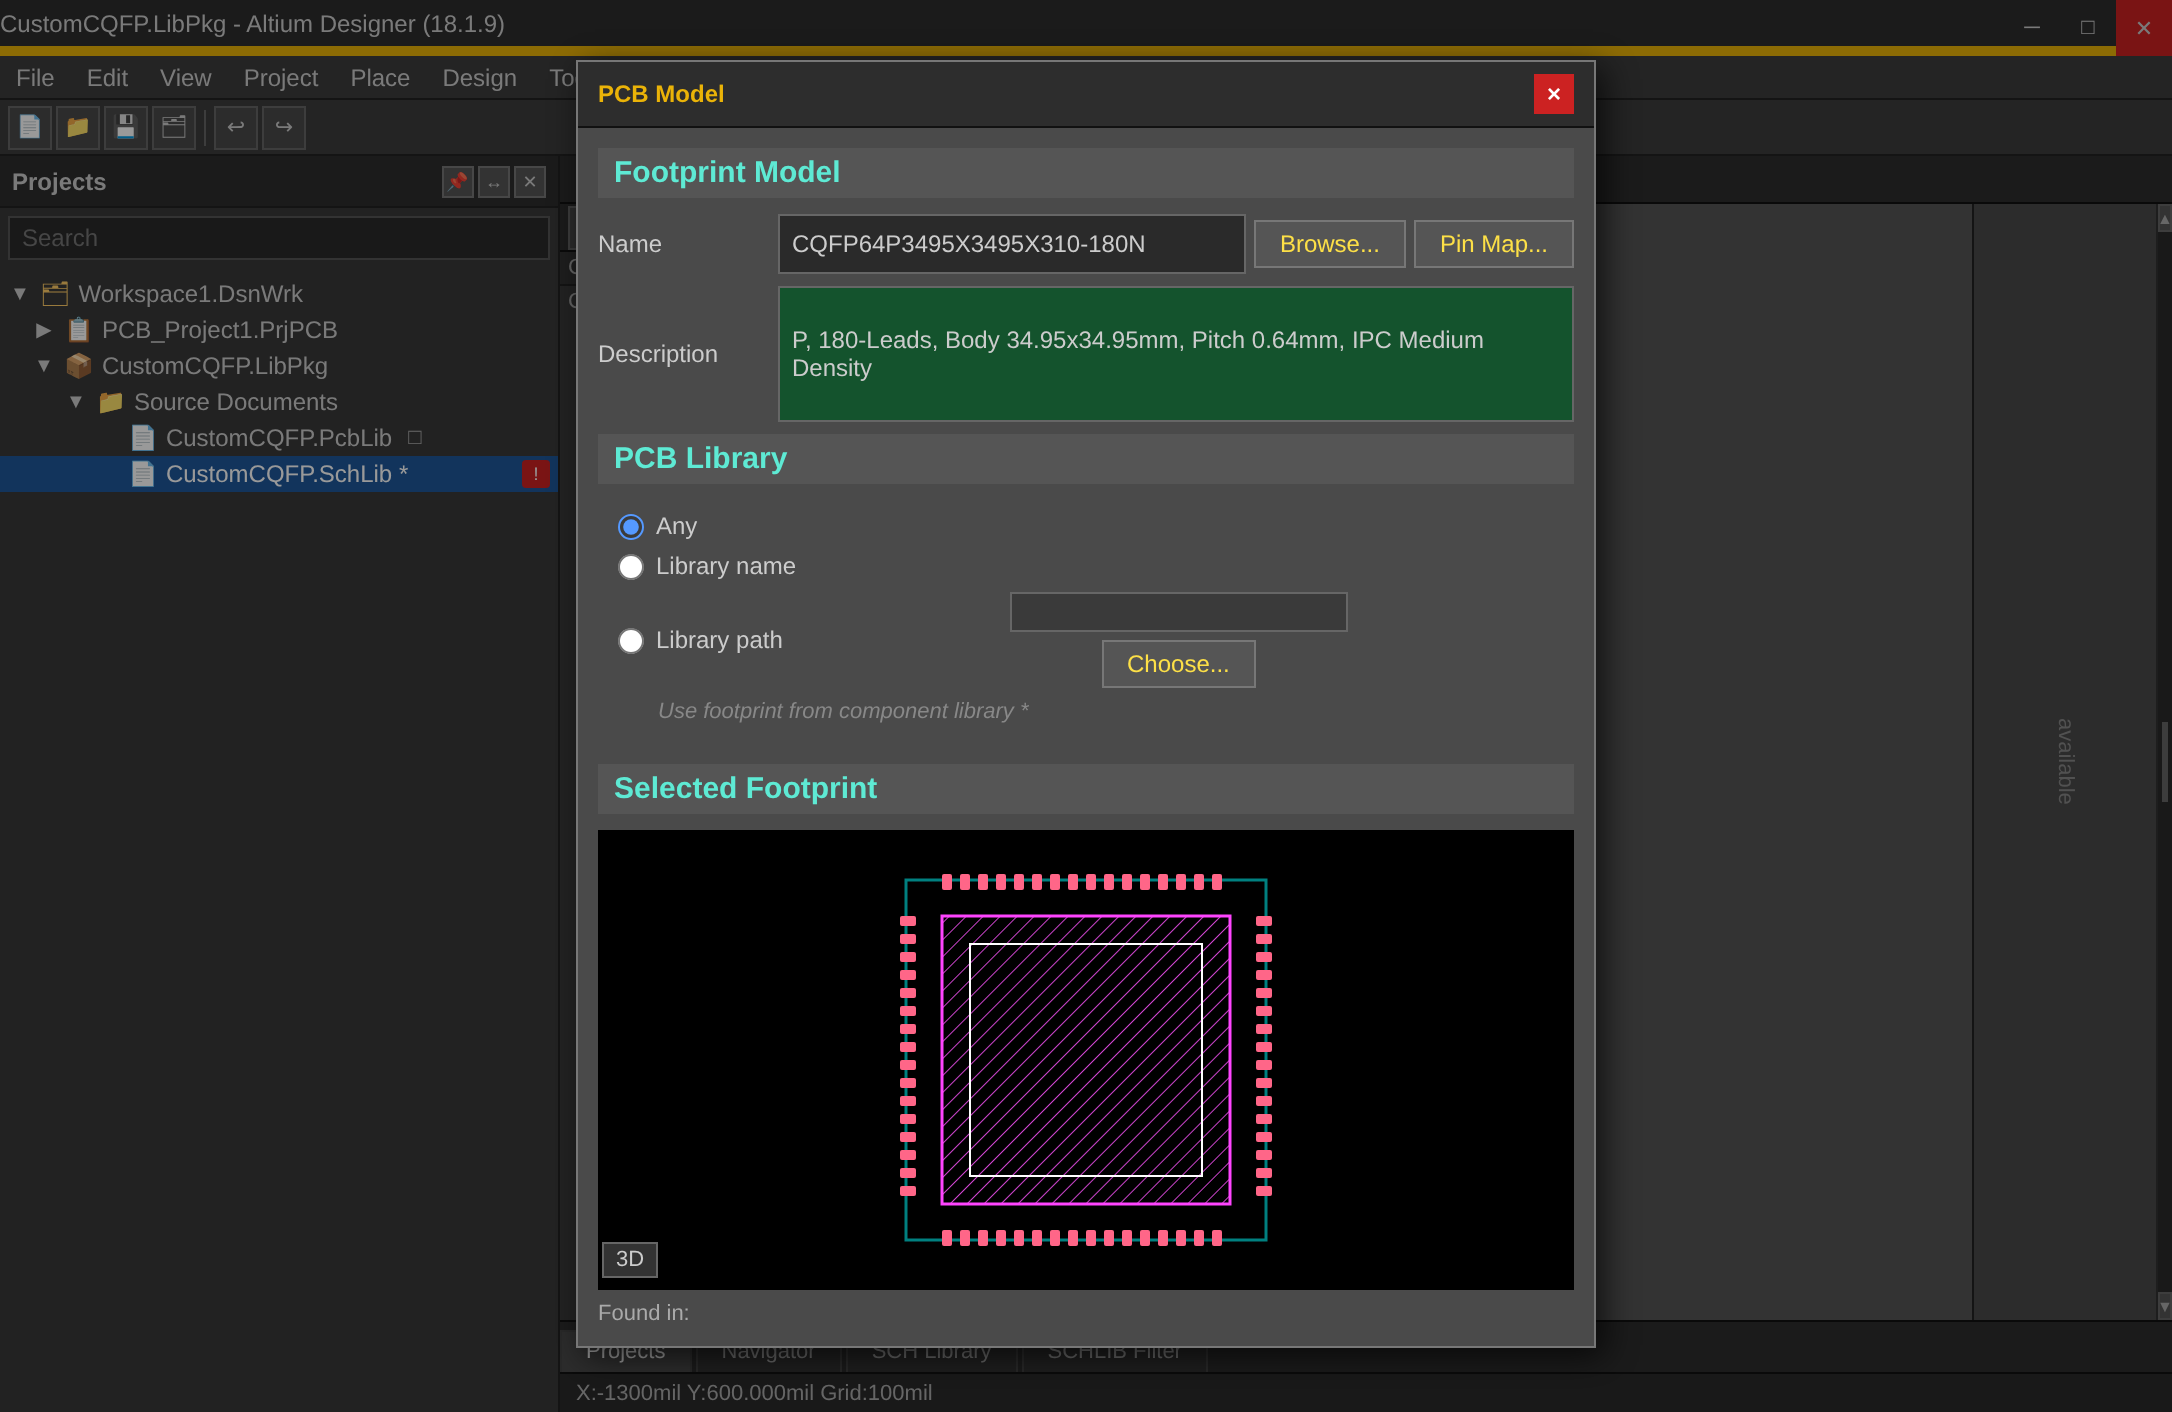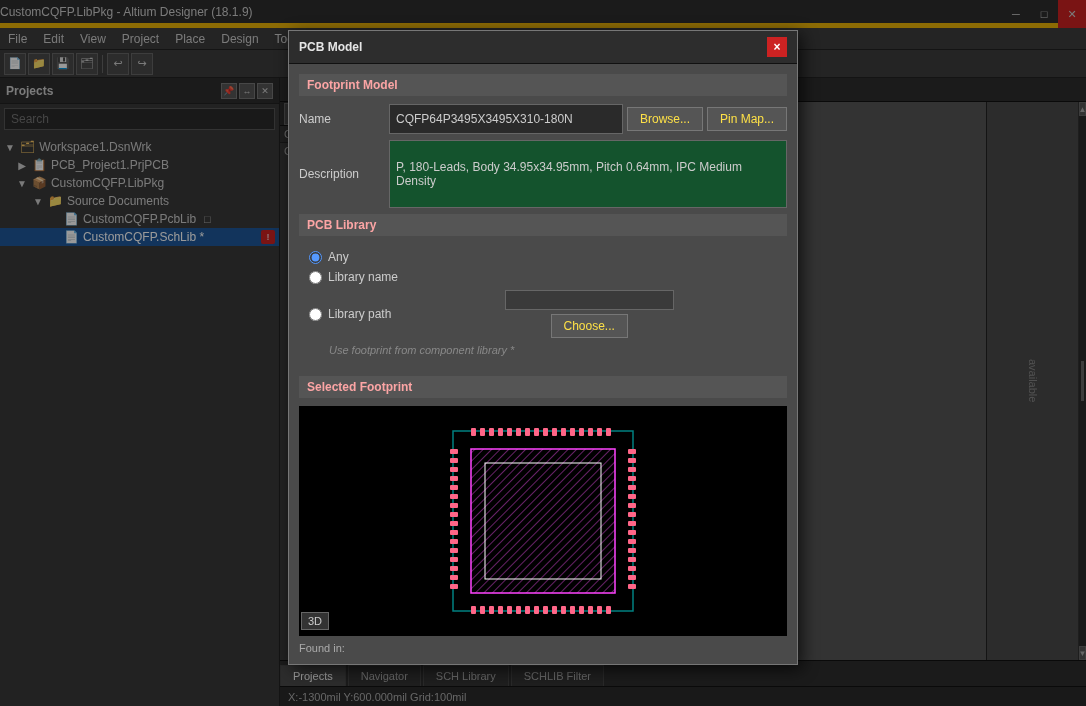--- a/index.html
+++ b/index.html
@@ -304,21 +304,21 @@
     }
     .modal-titlebar {
       background: #2d2d2d;
       padding: 6px 10px;
       display: flex;
       align-items: center;
       justify-content: space-between;
       border-bottom: 1px solid #111;
     }
     .modal-title {
-      color: #e5e5e5;
+      color: #eab308;
       font-size: 12px;
       font-weight: bold;
     }
     .modal-close {
       width: 20px;
       height: 20px;
       background: #cc2222;
       display: flex;
       align-items: center;
       justify-content: center;
@@ -326,22 +326,22 @@
       font-size: 12px;
       cursor: pointer;
       font-weight: bold;
     }
     .modal-body {
       padding: 10px;
     }
     .section-header {
       background: #555;
       padding: 4px 8px;
-      font-size: 12px;
-      color: #fca5a5;
+      font-size: 15px;
+      color: #5eead4;
       font-weight: bold;
       margin-bottom: 8px;
     }
     .form-row {
       display: flex;
       align-items: center;
       margin-bottom: 6px;
     }
     .form-label {
       width: 90px;

